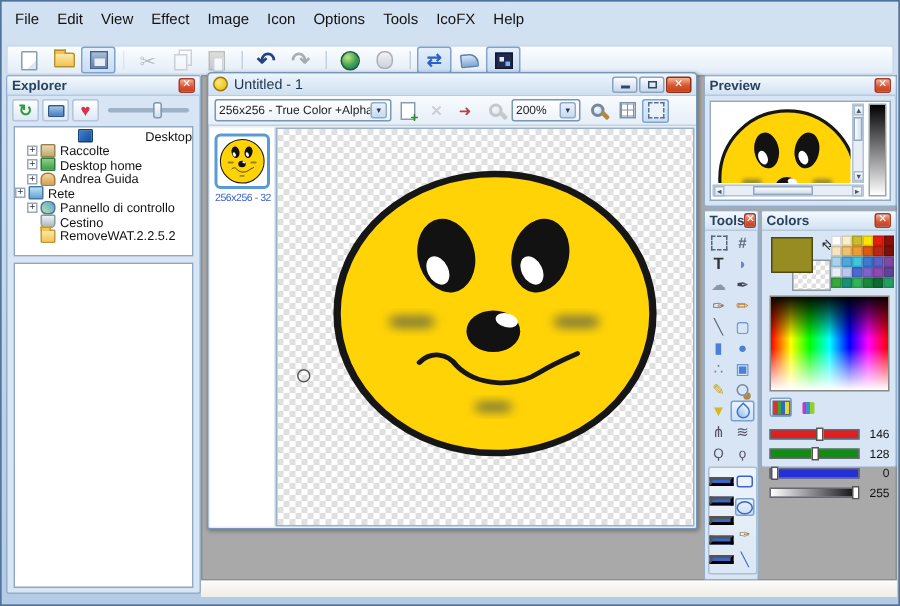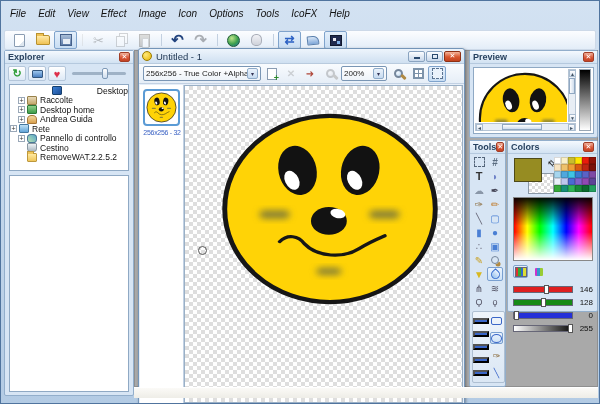--- a/index.html
+++ b/index.html
@@ -18,21 +18,21 @@
   #apptitle{font-size:11px;color:#17314e;margin-left:5px;text-shadow:0 1px 0 rgba(255,255,255,.7);}
   #winbtns{position:absolute;right:6px;top:0;display:flex;gap:1px;}
   .wbtn{width:26px;height:13px;border:1px solid #89a3c0;border-top:none;border-radius:0 0 4px 4px;
         background:linear-gradient(#fbfdff,#cddbec 60%,#b9cde4);display:flex;align-items:center;justify-content:center;}
   .wbtn.close{width:35px;background:linear-gradient(#f5b49a,#d9562e 55%,#c2431f);border-color:#8e3014;
         color:#fff;font-size:9px;line-height:9px;}
   .wbtn .minglyph{width:8px;height:2px;background:#2a4a6e;margin-top:5px;}
   .wbtn .maxglyph{width:8px;height:6px;border:1.5px solid #2a4a6e;}
   .wbtn.close::before{content:"\2715";}
 
-  #menubar{left:3px;top:7px;right:3px;height:12px;display:flex;align-items:flex-start;font-size:10px;color:#111;font-style:italic;}
+  #menubar{left:3px;top:7px;right:3px;height:12px;display:flex;align-items:flex-start;font-size:10px;color:#111;}
   .menuitem{padding:0 6px;line-height:12px;}
 
   #maintoolbar{left:3px;top:29px;right:3px;height:20px;background:linear-gradient(#fcfdff,#e3edf8);
        border:1px solid #cdd9e8;border-radius:2px;display:flex;align-items:center;padding-left:3px;}
   .tb{width:23px;height:18px;display:flex;align-items:center;justify-content:center;border:1px solid transparent;
       border-radius:2px;background:transparent;padding:0;position:relative;}
   .tb.sep{margin-left:10px;}
   .tb.sep::before{content:"";position:absolute;left:-6px;top:2px;bottom:2px;width:1px;background:#c3d0e0;}
   .tb.disabled{opacity:.4;filter:grayscale(.9);}
   .tb.pressed,.tb.hot{border-color:#7fa3cc;background:linear-gradient(#e4effb,#c8ddf3);}
@@ -96,21 +96,21 @@
   .fi-homegroup{background:linear-gradient(#8fd08a,#3f9c4a);border:1px solid #2e7a38;}
   .fi-user{background:linear-gradient(#f4d9a0,#d8a04e);border:1px solid #a8783a;border-radius:45% 45% 15% 15%;}
   .fi-computer{background:linear-gradient(#9ec7ee,#3f6ea8);border:1px solid #2e5078;}
   .fi-network{background:linear-gradient(#bfe0f5,#62a5d8);border:1px solid #4478a0;}
   .fi-control-panel{background:linear-gradient(45deg,#b8e2b0,#5aa8c8);border:1px solid #4a7898;border-radius:40%;}
   .fi-recycle-bin{background:linear-gradient(#eef2f5,#aab8c2);border:1px solid #8a98a2;border-radius:1px 1px 3px 3px;}
   .fi-folder{background:linear-gradient(#ffe9a0,#f0c65a);border:1px solid #bd983d;position:relative;}
   .fi-folder::before{content:"";position:absolute;left:-1px;top:-3px;width:5px;height:2px;background:#f0c65a;border:1px solid #bd983d;border-bottom:none;}
 
   
-  #doc{left:137px;top:47px;width:327px;height:357px;background:#e6eef8;border:1px solid #7495b8;border-radius:3px 3px 2px 2px;
+  #doc{left:137px;top:47px;width:327px;height:305px;background:#e6eef8;border:1px solid #7495b8;border-radius:3px 3px 2px 2px;
        box-shadow:1px 1px 3px rgba(0,0,0,.35);}
   #dochead{height:15px;display:flex;align-items:center;padding:0 3px;
        background:linear-gradient(#eef5fc,#cfe0f1);border-bottom:1px solid #b9cbde;border-radius:3px 3px 0 0;}
   #docicon{width:10px;height:10px;border-radius:50%;background:radial-gradient(circle at 35% 35%,#ffe97a,#e8b400);border:1px solid #9a7a00;}
   #doctitle{font-size:9.5px;color:#1c3350;margin-left:4px;}
   #docbtns{margin-left:auto;display:flex;gap:1px;}
   .dbtn{width:17px;height:11px;border:1px solid #89a3c0;border-radius:2px;background:linear-gradient(#fbfdff,#c7d7ea);
         display:flex;align-items:center;justify-content:center;padding:0;}
   .dbtn.close{background:linear-gradient(#f5b49a,#d9562e 55%,#c2431f);border-color:#8e3014;color:#fff;font-size:7px;}
   .dbtn.close::before{content:"\2715";}

